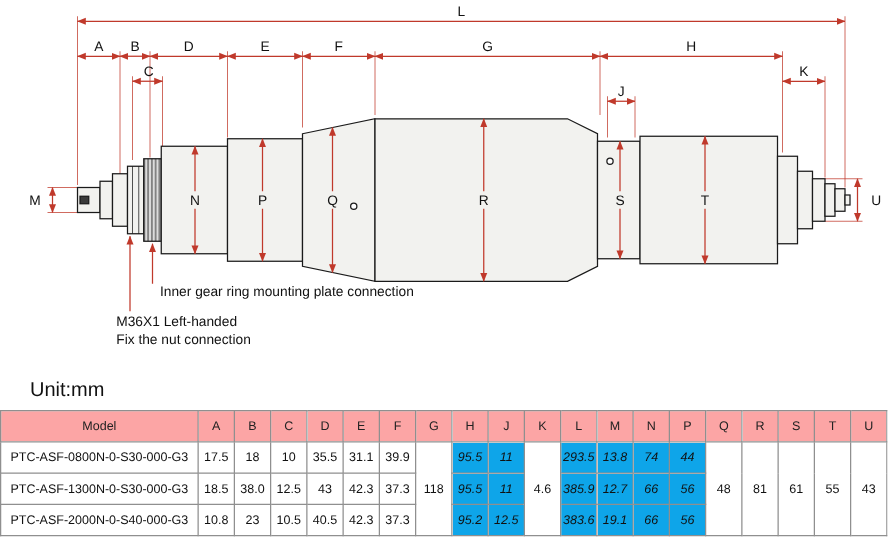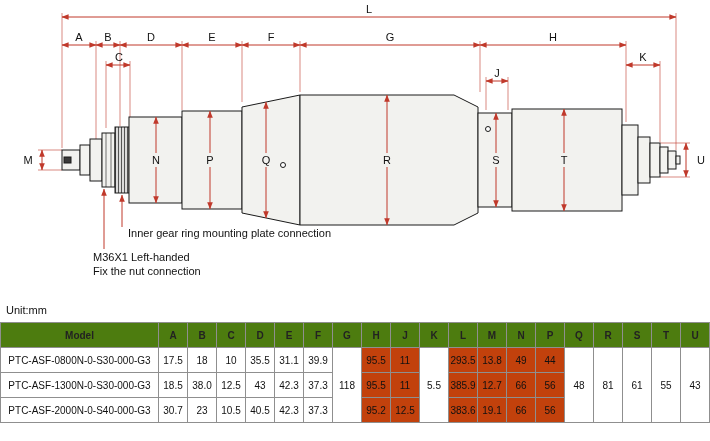--- a/index.html
+++ b/index.html
@@ -2,28 +2,28 @@
 <html><head>
 <meta charset="utf-8">
 <style>
   html,body{margin:0;padding:0;background:#fff;}
   body{width:710px;height:441px;overflow:hidden;font-family:"Liberation Sans",sans-serif;}
   .drawing-wrap{width:710px;height:300px;position:relative;}
   svg{display:block;}
   svg text{font-family:"Liberation Sans",sans-serif;fill:#111;}
   .dimtxt{font-size:11px;}
   .anntxt{font-size:11px;}
-  .unit-label{font-size:11px;color:#111;margin:4px 0 6px 6px;font-weight:500;}
+  .unit-label{font-size:16px;color:#111;margin:4px 0 6px 24px;font-weight:500;}
   table.dim-table{border-collapse:collapse;table-layout:fixed;width:709px;margin:0;
     font-size:10px;color:#111;border:1px solid #666;}
   table.dim-table th,table.dim-table td{border:1px solid #8f8f8f;text-align:center;
     padding:0 1px;height:24px;overflow:hidden;white-space:nowrap;}
-  table.dim-table th{background:#4d7c0f;font-weight:bold;color:#222;}
+  table.dim-table th{background:#fca5a5;font-weight:normal;color:#222;}
   td.model-cell{text-align:left;padding-left:3px;font-size:10px;}
-  td.sh{background:#c2410c;}
+  td.sh{background:#0ea5e9;font-style:italic;}
 </style>
 </head>
 <body>
 
 <div class="drawing-wrap">
 <svg width="710" height="300" viewBox="0 0 710 300">
   <defs>
     <marker id="ar" viewBox="0 0 10 10" refX="9.5" refY="5" markerWidth="7" markerHeight="7" orient="auto-start-reverse" markerUnits="userSpaceOnUse">
       <path d="M0,1 L10,5 L0,9 z" fill="#c0392b"></path>
     </marker>
@@ -185,24 +185,24 @@
       <td class="model-cell">PTC-ASF-0800N-0-S30-000-G3</td>
       <td>17.5</td>
       <td>18</td>
       <td>10</td>
       <td>35.5</td>
       <td>31.1</td>
       <td>39.9</td>
       <td rowspan="3">118</td>
       <td class="sh">95.5</td>
       <td class="sh">11</td>
-      <td rowspan="3">5.5</td>
+      <td rowspan="3">4.6</td>
       <td class="sh">293.5</td>
       <td class="sh">13.8</td>
-      <td class="sh">49</td>
+      <td class="sh">74</td>
       <td class="sh">44</td>
       <td rowspan="3">48</td>
       <td rowspan="3">81</td>
       <td rowspan="3">61</td>
       <td rowspan="3">55</td>
       <td rowspan="3">43</td>
     </tr>
     <tr>
       <td class="model-cell">PTC-ASF-1300N-0-S30-000-G3</td>
       <td>18.5</td>
@@ -213,21 +213,21 @@
       <td>37.3</td>
       <td class="sh">95.5</td>
       <td class="sh">11</td>
       <td class="sh">385.9</td>
       <td class="sh">12.7</td>
       <td class="sh">66</td>
       <td class="sh">56</td>
     </tr>
     <tr>
       <td class="model-cell">PTC-ASF-2000N-0-S40-000-G3</td>
-      <td>30.7</td>
+      <td>10.8</td>
       <td>23</td>
       <td>10.5</td>
       <td>40.5</td>
       <td>42.3</td>
       <td>37.3</td>
       <td class="sh">95.2</td>
       <td class="sh">12.5</td>
       <td class="sh">383.6</td>
       <td class="sh">19.1</td>
       <td class="sh">66</td>

